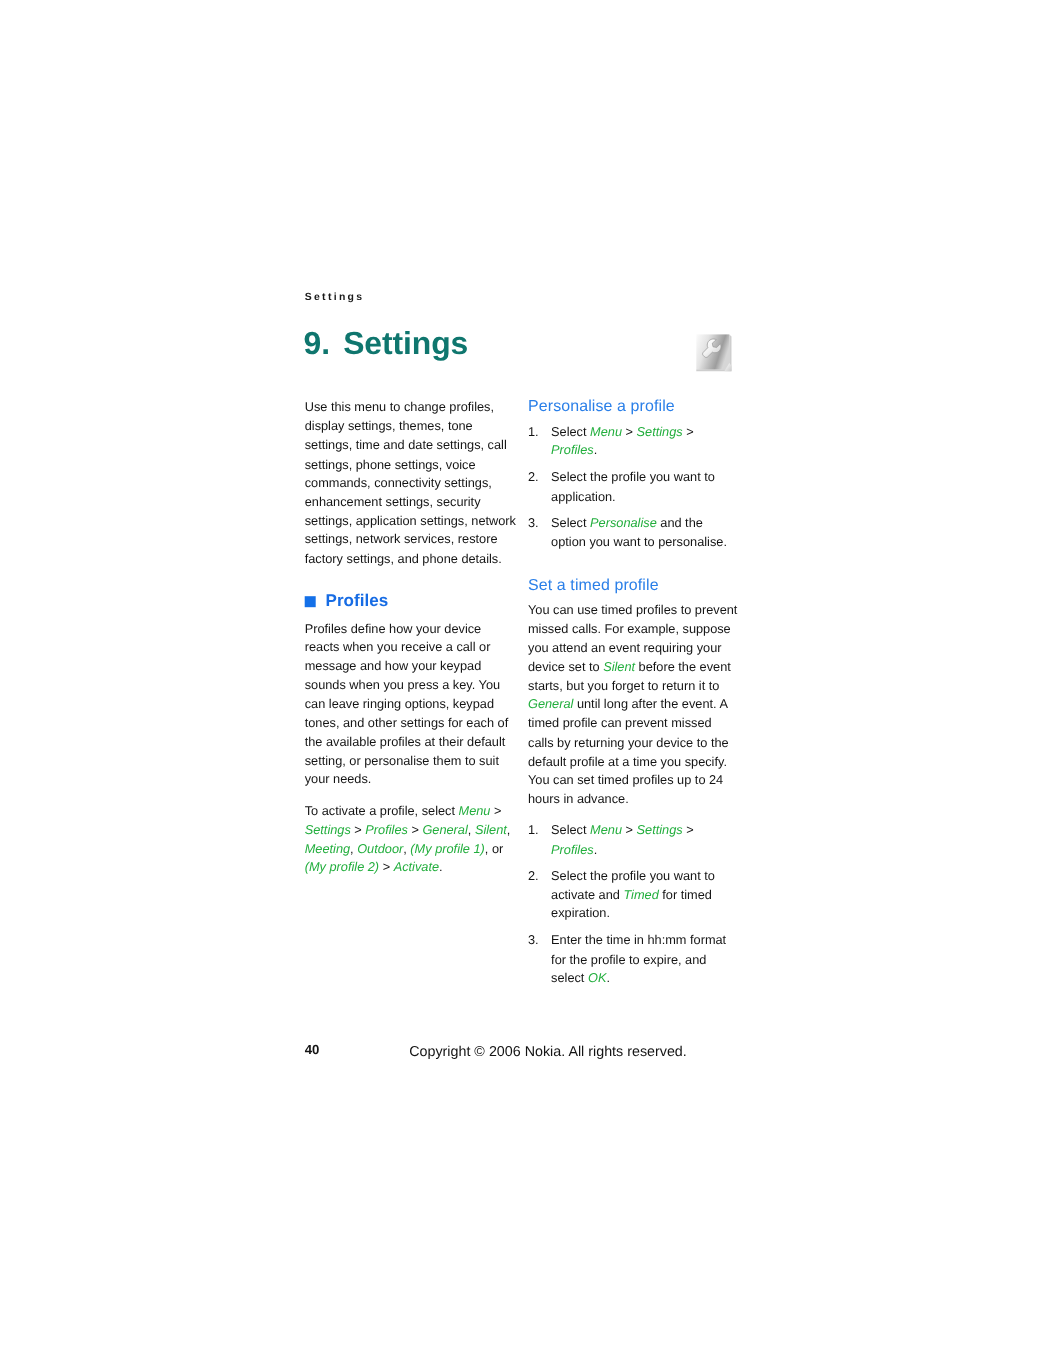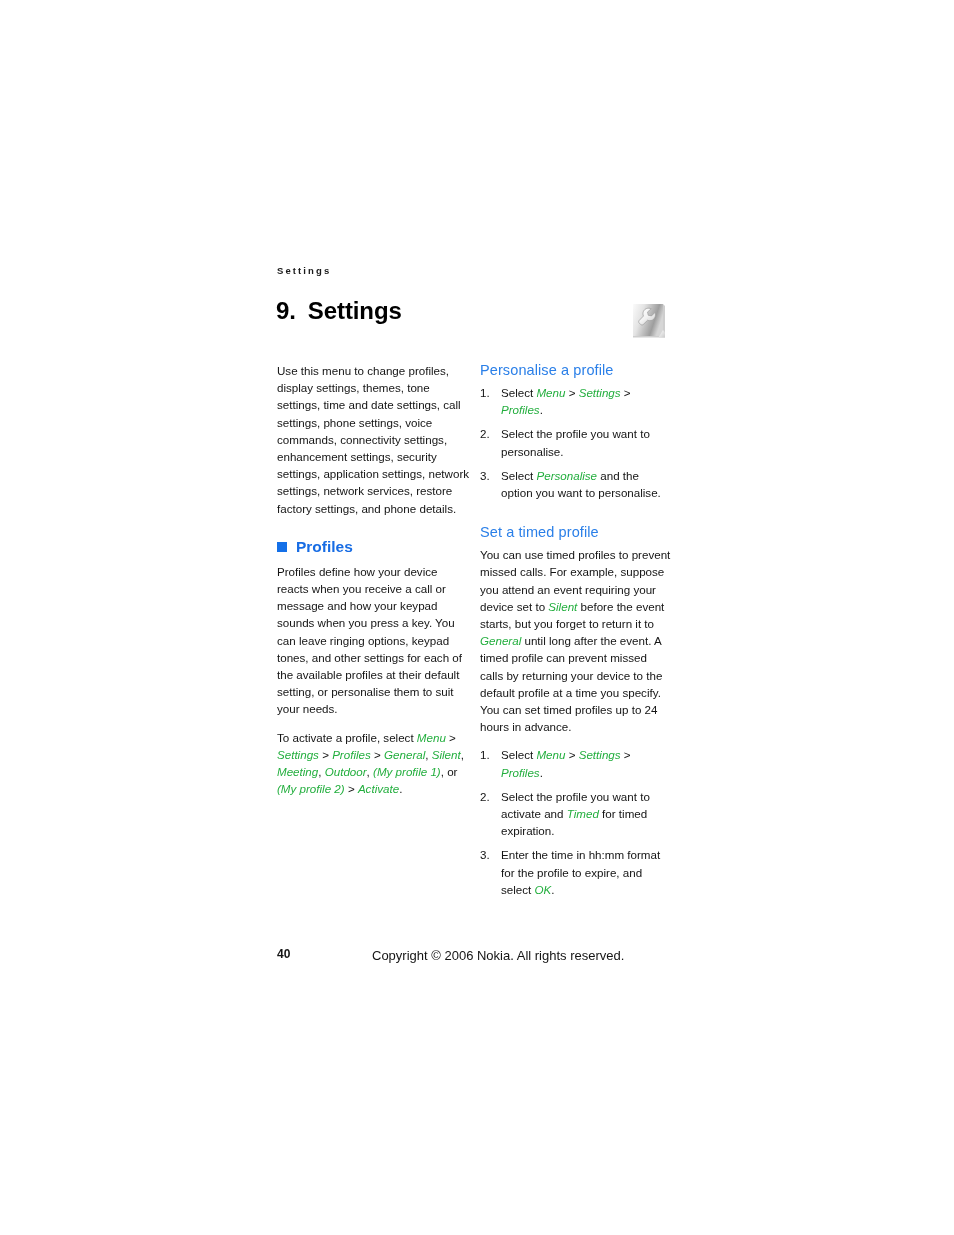--- a/index.html
+++ b/index.html
@@ -32,23 +32,23 @@
     font-weight: bold;
     letter-spacing: 2.1px;
     color: #1a1a1a;
   }
 
   
   .chapter-title {
     position: absolute;
     left: 276px;
     top: 297px;
-    font-size: 24px;
-    font-weight: bold;
-    color: #000000;
+    font-size: 29px;
+    font-weight: bold;
+    color: #0f766e;
     letter-spacing: -0.1px;
   }
   .chapter-title .num { margin-right: 12px; }
 
   
   .chapter-icon {
     position: absolute;
     left: 632px;
     top: 303px;
     width: 34px;
@@ -218,21 +218,21 @@
 
   </div>
 
   <div class="col-right">
 
     <div class="h3">Personalise a profile</div>
 
 
     <ol class="steps">
       <li><span>Select </span><span class="menu">Menu</span><span class="sep"> &gt; </span><span class="menu">Settings</span><span class="sep"> &gt; </span><span class="menu">Profiles</span><span>.</span></li>
-      <li><span>Select the profile you want to personalise.</span></li>
+      <li><span>Select the profile you want to application.</span></li>
       <li><span>Select </span><span class="menu">Personalise</span><span> and the option you want to personalise.</span></li>
     </ol>
 
     <div class="h3 spaced">Set a timed profile</div>
 
     <p class="body"><span>You can use timed profiles to prevent missed calls. For example, suppose you attend an event requiring your device set to </span><span class="menu">Silent</span><span> before the event starts, but you forget to return it to </span><span class="menu">General</span><span> until long after the event. A timed profile can prevent missed calls by returning your device to the default profile at a time you specify. You can set timed profiles up to 24 hours in advance.</span></p>
 
     <ol class="steps">
       <li><span>Select </span><span class="menu">Menu</span><span class="sep"> &gt; </span><span class="menu">Settings</span><span class="sep"> &gt; </span><span class="menu">Profiles</span><span>.</span></li>
       <li><span>Select the profile you want to activate and </span><span class="menu">Timed</span><span> for timed expiration.</span></li>

